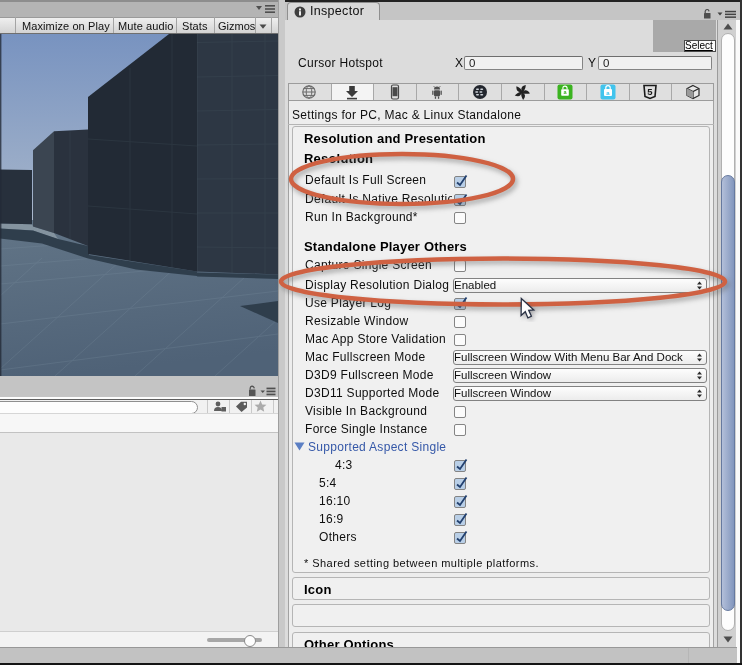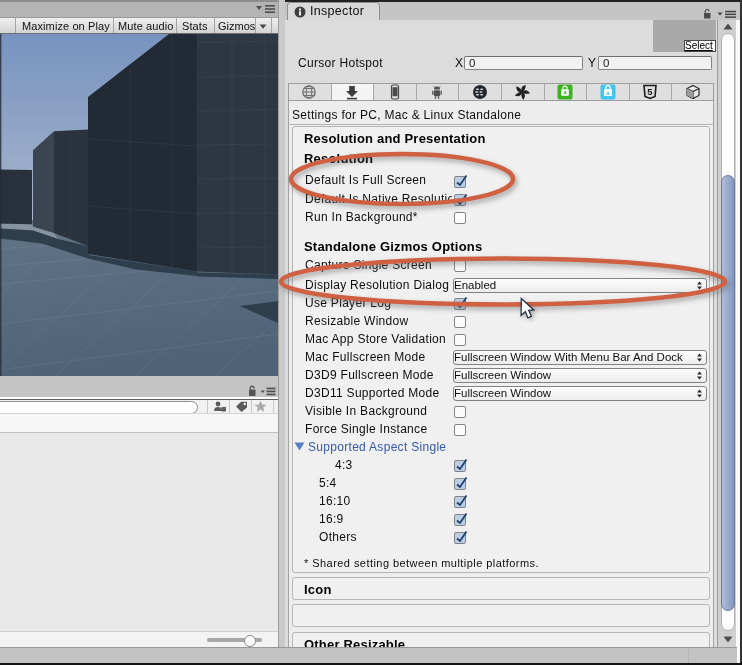--- a/index.html
+++ b/index.html
@@ -269,21 +269,21 @@
 <svg class="abs" style="left:454.5px;top:174.0px;" width="13" height="13" viewBox="0 0 13 13">
     <path d="M2,8.5 L5,11 L11.5,1.5" fill="none" stroke="#22406f" stroke-width="1.8"></path>
   </svg>
 <div class="lbl" style="left:305px;top:192px;width:147px;overflow:hidden;">Default Is Native Resolution</div>
 <div class="cb on" style="left:454px;top:194.0px;"></div>
 <svg class="abs" style="left:454.5px;top:192.5px;" width="13" height="13" viewBox="0 0 13 13">
     <path d="M2,8.5 L5,11 L11.5,1.5" fill="none" stroke="#22406f" stroke-width="1.8"></path>
   </svg>
 <div class="lbl" style="left:305px;top:210px;">Run In Background*</div>
 <div class="cb" style="left:454px;top:211.5px;"></div>
-<div class="lbl bold" style="left:304px;top:239px;">Standalone Gizmos Options</div>
+<div class="lbl bold" style="left:304px;top:239px;">Standalone Player Others</div>
 <div class="lbl" style="left:305px;top:258px;">Capture Single Screen</div>
 <div class="cb" style="left:454px;top:259.5px;"></div>
 <div class="lbl" style="left:305px;top:278px;">Display Resolution Dialog</div>
 <div class="dd" style="left:453px;top:277.5px;width:254px;">Enabled</div>
 <svg class="abs" style="left:696px;top:280.5px;" width="7" height="9" viewBox="0 0 7 9">
     <path d="M3.5,0.5 L6,3.5 L1,3.5 Z" fill="#2b2b2b"></path>
     <path d="M3.5,8.5 L1,5.5 L6,5.5 Z" fill="#2b2b2b"></path>
   </svg>
 <div class="lbl" style="left:305px;top:296px;">Use Player Log</div>
 <div class="cb on" style="left:454px;top:297.5px;"></div>
@@ -345,21 +345,21 @@
 <svg class="abs" style="left:454.5px;top:530.0px;" width="13" height="13" viewBox="0 0 13 13">
     <path d="M2,8.5 L5,11 L11.5,1.5" fill="none" stroke="#22406f" stroke-width="1.8"></path>
   </svg>
 <div class="lbl" style="left:304px;top:557px;font-size:11px;letter-spacing:0.45px;">* Shared setting between multiple platforms.</div>
 
 <div class="abs" style="left:292px;top:577px;width:418px;height:23px;background:#f0f0f0;border:1px solid #b5b5b5;box-sizing:border-box;border-radius:3px;"></div>
 <div class="lbl bold" style="left:304px;top:582px;">Icon</div>
 <div class="abs" style="left:292px;top:604px;width:418px;height:23px;background:#f0f0f0;border:1px solid #b5b5b5;box-sizing:border-box;border-radius:3px;"></div>
 <div class="lbl bold" style="left:304px;top:609px;margin-top:44px;">Splash Image</div>
 <div class="abs" style="left:292px;top:632px;width:418px;height:23px;background:#f0f0f0;border:1px solid #b5b5b5;box-sizing:border-box;border-radius:3px;"></div>
-<div class="lbl bold" style="left:304px;top:637px;">Other Resizable</div>
+<div class="lbl bold" style="left:304px;top:637px;">Other Options</div>
 
 <div class="abs" style="left:717px;top:2px;width:25px;height:18px;background:#c5c5c5;"></div>
 <div class="abs" style="left:717px;top:20px;width:23px;height:628px;background:#d0d0d0;border-left:1px solid #9b9b9b;box-sizing:border-box;"></div>
 <div class="abs" style="left:736px;top:20px;width:4px;height:643px;background:#fafafa;"></div>
 <svg class="abs" style="left:723px;top:23px;" width="10" height="7" viewBox="0 0 10 7">
   <path d="M5,0.5 L9.5,6.5 L0.5,6.5 Z" fill="#4d4d4d"></path>
 </svg>
 <div class="abs" style="left:721px;top:33px;width:14px;height:598px;background:#fdfdfd;border:1px solid #b0b0b0;border-radius:7px;box-sizing:border-box;"></div>
 <div class="abs" style="left:721px;top:175px;width:14px;height:436px;background:linear-gradient(90deg,#b3bfd9,#8296bd);border:1px solid #66799f;border-radius:7px;box-sizing:border-box;"></div>
 <svg class="abs" style="left:723px;top:636px;" width="10" height="7" viewBox="0 0 10 7">

